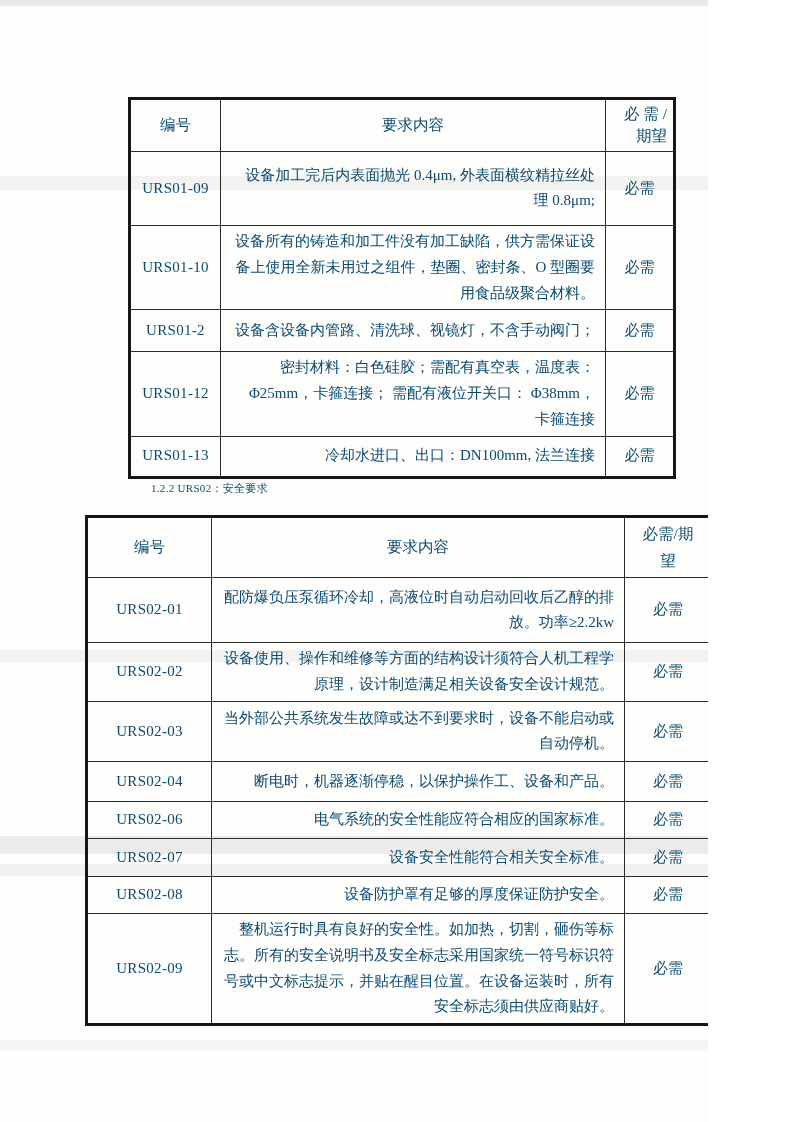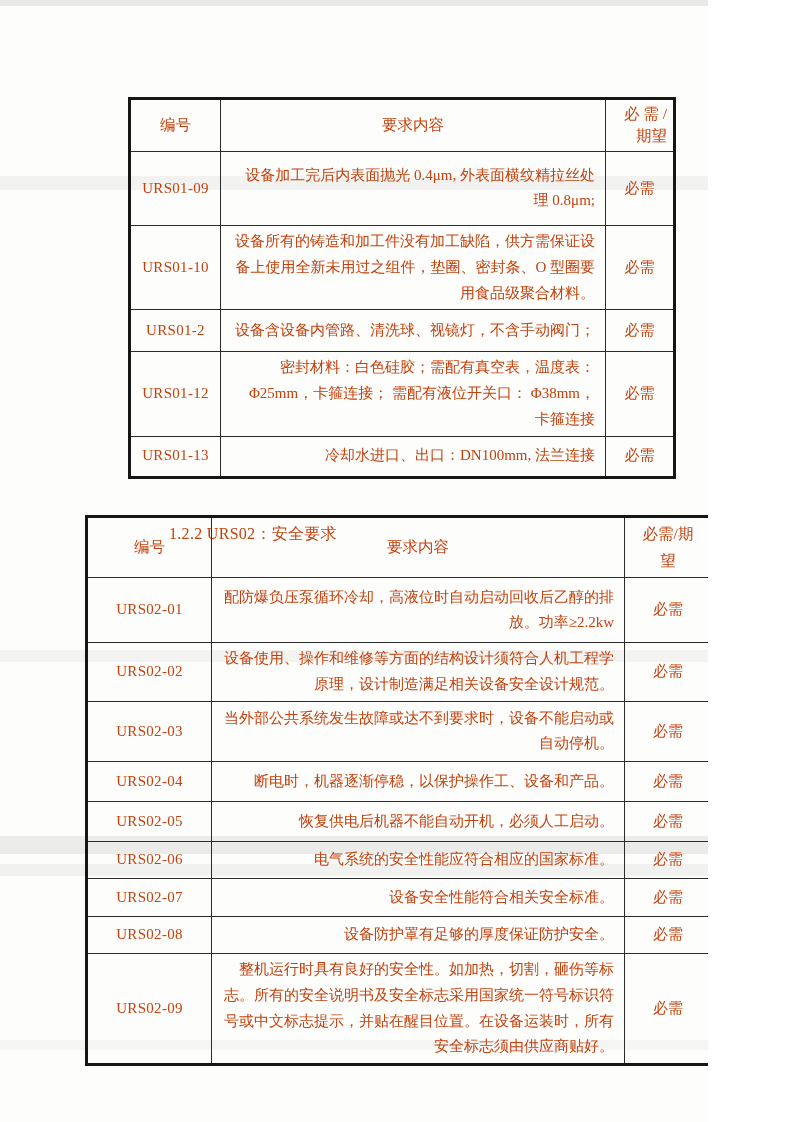--- a/index.html
+++ b/index.html
@@ -6,21 +6,21 @@
     margin: 0;
     padding: 0;
     background: #ffffff;
   }
   .page {
     position: relative;
     width: 708px;
     height: 1122px;
     background: #fdfdfc;
     font-family: "Liberation Serif", "DejaVu Serif", serif;
-    color: #c2410c;
+    color: #0c4a6e;
     overflow: hidden;
   }
   
   .scan-band {
     position: absolute;
     left: 0;
     width: 793px;
     pointer-events: none;
     z-index: 0;
   }
@@ -75,26 +75,25 @@
   }
   .c-req {
     text-align: center;
     padding: 3px 4px;
   }
   .c-content {
     text-align: right;
   }
   .section-heading {
     position: absolute;
-    left: 169px;
+    left: 151px;
     top: 481px;
-    font-size: 16px;
+    font-size: 11px;
     z-index: 1;
     letter-spacing: 0.3px;
-    margin-top: 43px;
   }
 </style>
 </head>
 <body>
 
 <div class="page">
 
   <div class="scan-band band-top"></div>
   <div class="scan-band band-1"></div>
   <div class="scan-band band-2"></div>
@@ -174,25 +173,20 @@
       <tr style="height:60px">
         <td class="c-id">URS02-03</td>
         <td class="c-content">当外部公共系统发生故障或达不到要求时，设备不能启动或自动停机。</td>
         <td class="c-req">必需</td>
       </tr>
       <tr style="height:40px">
         <td class="c-id">URS02-04</td>
         <td class="c-content">断电时，机器逐渐停稳，以保护操作工、设备和产品。</td>
         <td class="c-req">必需</td>
       </tr>
-      <tr style="height:40px">
-        <td class="c-id">URS02-05</td>
-        <td class="c-content">恢复供电后机器不能自动开机，必须人工启动。</td>
-        <td class="c-req">必需</td>
-      </tr>
       <tr style="height:37px">
         <td class="c-id">URS02-06</td>
         <td class="c-content">电气系统的安全性能应符合相应的国家标准。</td>
         <td class="c-req">必需</td>
       </tr>
       <tr style="height:38px">
         <td class="c-id">URS02-07</td>
         <td class="c-content">设备安全性能符合相关安全标准。</td>
         <td class="c-req">必需</td>
       </tr>

